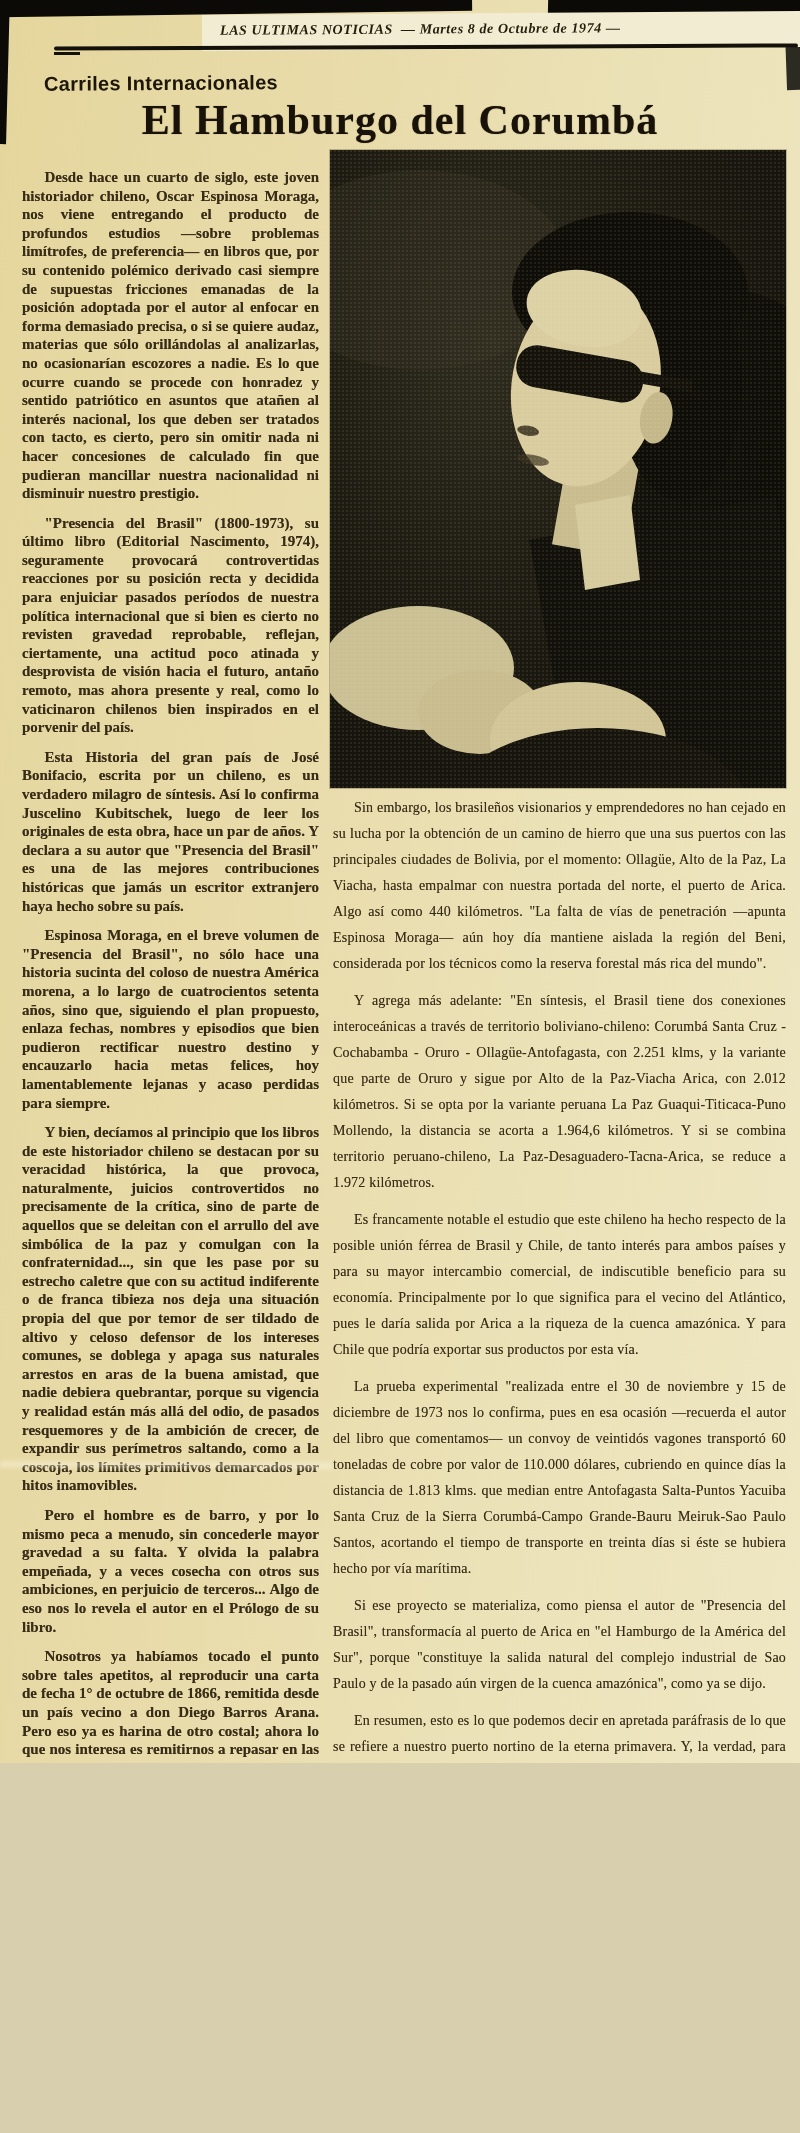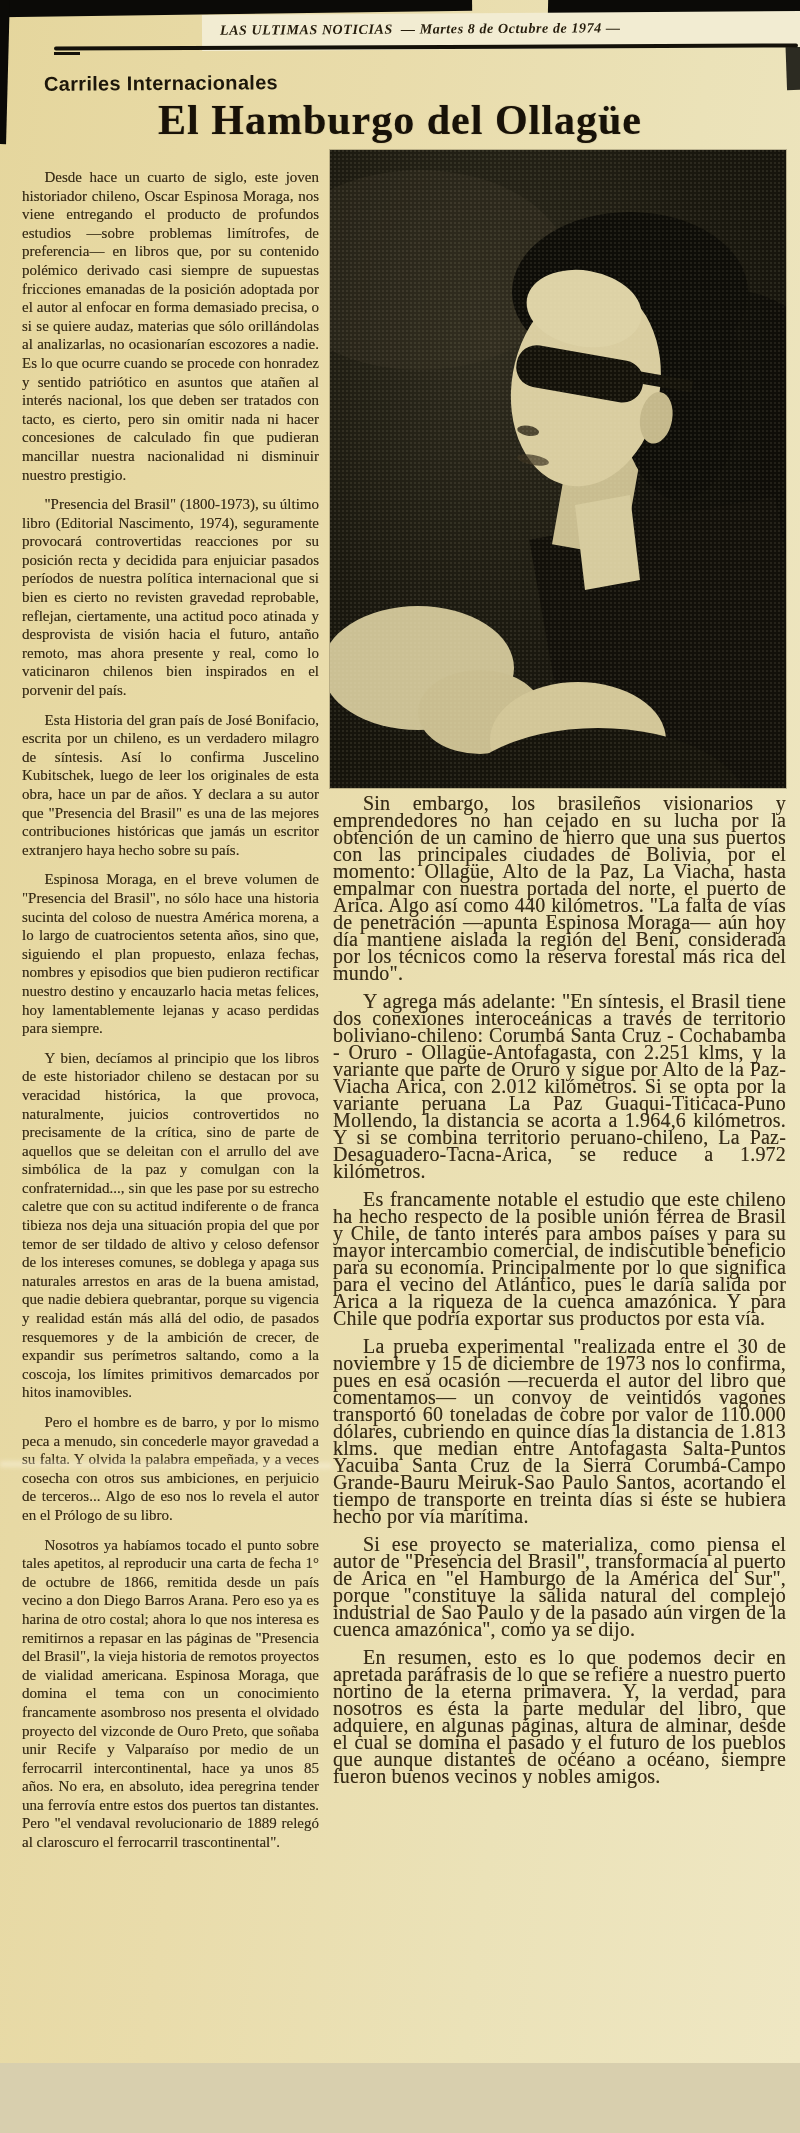--- a/index.html
+++ b/index.html
@@ -1,17 +1,17 @@
 <!DOCTYPE html>
 <html><head>
 <meta charset="utf-8">
 <style>
   html,body{margin:0;padding:0;background:#d8cfae;}
   .page{
-    position:relative;width:800px;height:2063px;overflow:hidden;
+    position:relative;width:800px;height:1763px;overflow:hidden;
     background:linear-gradient(97deg,#e5d69d 0%,#e9dcab 38%,#ebe2b8 68%,#efe7c3 100%);
     font-family:"Liberation Serif","DejaVu Serif",serif;
   }
   
   .scan-bar{position:absolute;background:#0b0a07;}
   .scan-bar.b1{left:-10px;top:-16px;width:482px;height:30px;transform:rotate(-0.8deg);}
   .scan-bar.b2{left:548px;top:-16px;width:268px;height:50px;transform:rotate(1.3deg);}
   .scan-bar.b3{left:-12px;top:-6px;width:20px;height:150px;transform:rotate(1.5deg);}
   .scan-bar.b4{left:786px;top:30px;width:18px;height:60px;transform:rotate(-2deg);opacity:.85;}
   .masthead-strip{position:absolute;left:202px;top:13px;width:600px;height:36px;
@@ -26,22 +26,22 @@
   .kicker{position:absolute;left:44px;top:72px;
     font-family:"Liberation Sans","DejaVu Sans",sans-serif;
     font-weight:bold;font-size:20px;letter-spacing:.3px;color:#1d170b;transform:rotate(-0.4deg);}
   .headline{position:absolute;left:58px;top:96px;width:684px;text-align:center;
     font-weight:bold;font-size:42px;letter-spacing:1px;color:#181208;
     text-shadow:0 0 1px rgba(40,28,10,.55);}
   
   .col{position:absolute;text-align:justify;color:#372c18;
     text-shadow:0 0 .6px rgba(70,52,22,.55);}
   .col p{margin:0 0 11px 0;text-indent:1.5em;}
-  .col1{left:22px;top:168px;width:297px;font-size:15px;line-height:18.6px;}
-  .col2{left:333px;top:795px;width:453px;font-size:20px;line-height:17px;letter-spacing:.2px;}
+  .col1{left:22px;top:168px;width:297px;font-size:15px;line-height:18.6px;font-weight:bold;}
+  .col2{left:333px;top:795px;width:453px;font-size:14px;line-height:26px;letter-spacing:.2px;}
   .photo{position:absolute;left:330px;top:150px;width:456px;height:638px;
     box-shadow:0 0 0 1px rgba(40,32,14,.25);}
   .photo svg{display:block;width:100%;height:100%;}
   .byline{position:absolute;left:334px;top:2078px;width:452px;text-align:right;
     padding-right:10px;box-sizing:border-box;
     font-weight:bold;font-size:18px;letter-spacing:1.5px;color:#241c0c;
     text-shadow:0 0 .7px rgba(50,38,14,.6);}
   .crease{position:absolute;left:0;top:1462px;width:332px;height:6px;
     background:rgba(252,247,228,.45);filter:blur(2px);transform:rotate(.3deg);}
 </style>
@@ -56,21 +56,21 @@
   <div class="scan-bar b4"></div>
 
   <div class="masthead-strip"></div>
   <div class="masthead">
     <span>LAS ULTIMAS NOTICIAS</span><span class="sep">&nbsp;</span><span>— Martes 8 de Octubre de 1974 —</span>
   </div>
   <div class="rule"></div>
   <div class="rule-tick"></div>
 
   <div class="kicker">Carriles Internacionales</div>
-  <div class="headline">El Hamburgo del Ollagüe</div>
+  <div class="headline">El Hamburgo del Corumbá</div>
 
   <div class="photo" role="img" aria-label="halftone portrait of a man with dark-rimmed glasses, facing left against a dark background">
     <svg viewBox="0 0 456 638" preserveAspectRatio="none">
       <defs>
         <pattern id="ht" width="4" height="4" patternUnits="userSpaceOnUse">
           <rect width="4" height="4" fill="none"></rect>
           <circle cx="1" cy="1" r="1" fill="#efe5bd"></circle>
         </pattern>
         <radialGradient id="bgfade" cx="35%" cy="30%" r="90%">
           <stop offset="0%" stop-color="#2e2b1e"></stop>

